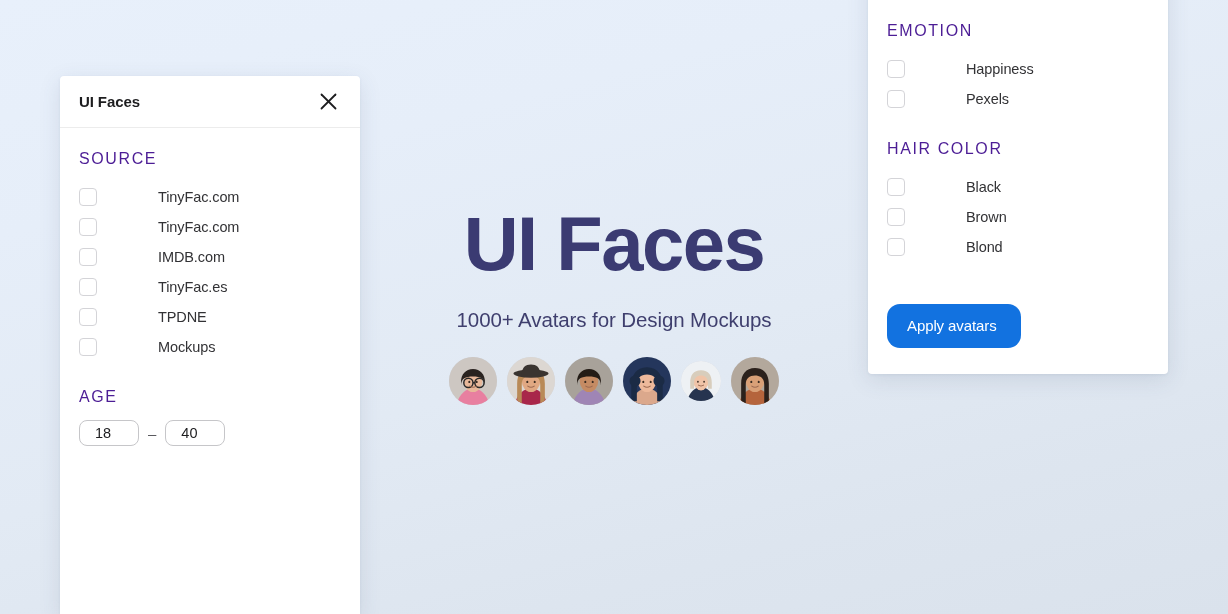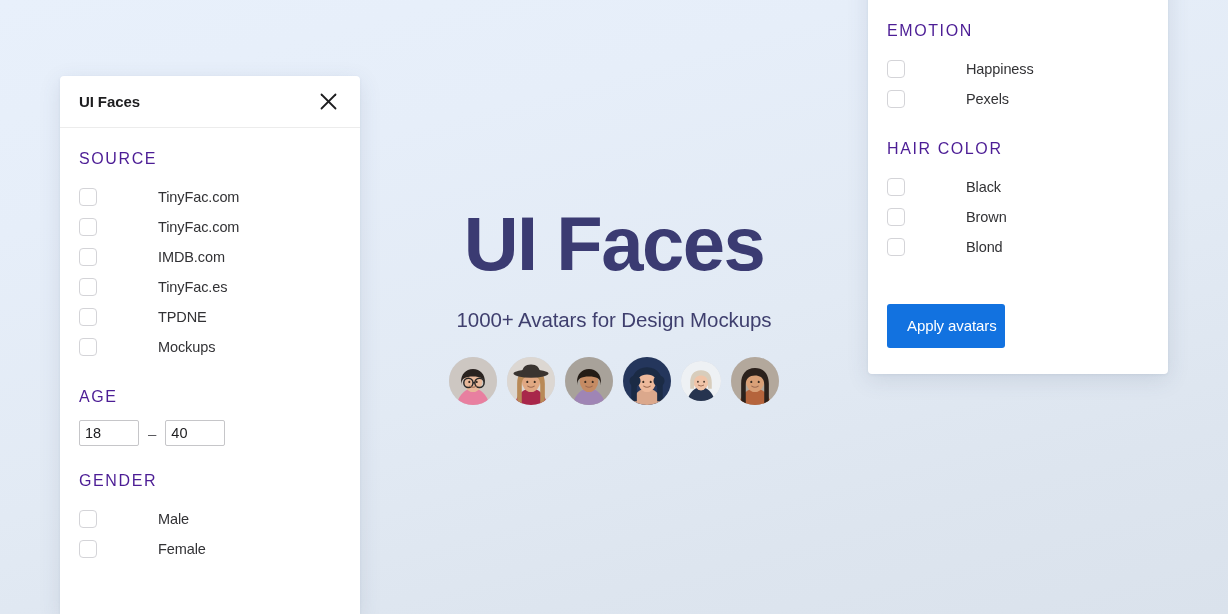--- a/index.html
+++ b/index.html
@@ -118,26 +118,26 @@
     font-size: 14.5px;
     color: #323235;
     letter-spacing: -0.1px;
   }
 
   #age-row { display: flex; align-items: center; }
   .age-input {
     width: 60px;
     height: 26px;
     border: 1px solid #c6c6c9;
-    border-radius: 2px;
+    border-radius: 8px;
     background: #fff;
     font-family: "Liberation Sans", sans-serif;
     font-size: 14.5px;
     color: #1d1d1f;
-    padding: 0 5px;
+    padding: 0 15px;
     outline: none;
   }
   #age-dash {
     color: #5a5a5f;
     font-size: 15px;
     margin: 0 9px;
   }
 
   
   #right-panel {
@@ -147,24 +147,24 @@
     height: 430px;
     border-radius: 0 0 4px 4px;
   }
   #right-body { padding: 78px 19px 0 19px; }
 
   #apply-button {
     margin-top: 16px;
     background: #1272e0;
     color: #ffffff;
     border: none;
-    border-radius: 3px;
+    border-radius: 13px;
     font-family: "Liberation Sans", sans-serif;
     font-size: 15px;
-    padding: 13px 8px 14px 20px;
+    padding: 13px 24px 14px 20px;
     cursor: pointer;
     letter-spacing: -0.1px;
   }
 </style>
 </head>
 <body>
 
 <div id="hero">
   <div id="hero-title">UI Faces</div>
   <div id="hero-subtitle">1000+ Avatars for Design Mockups</div>
@@ -294,31 +294,20 @@
         </div>
       </div>
       <div class="section">
         <div class="section-label">AGE</div>
         <div id="age-row">
           <input class="age-input" type="text" value="18" style="">
           <span id="age-dash">–</span>
           <input class="age-input" type="text" value="40" style="">
         </div>
       </div>
-      <div class="section">
-        <div class="section-label">GENDER</div>
-        <div class="check-row">
-          <span class="cbox"></span>
-          <span class="check-label">Male</span>
-        </div>
-        <div class="check-row">
-          <span class="cbox"></span>
-          <span class="check-label">Female</span>
-        </div>
-      </div>
     </div>
 </div>
 
 <div id="right-panel" class="panel">
   <div id="right-body"><div class="section">
         <div class="section-label">EMOTION</div>
         <div class="check-row">
           <span class="cbox"></span>
           <span class="check-label">Happiness</span>
         </div>

